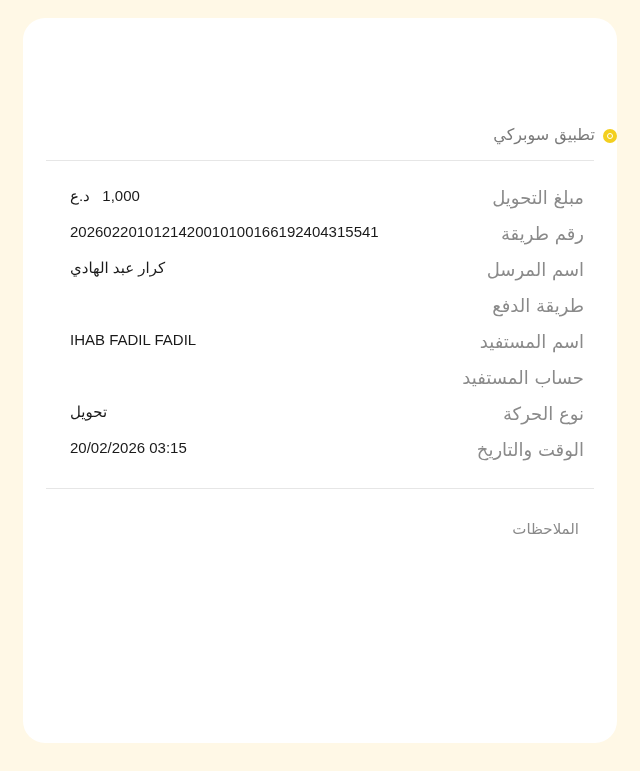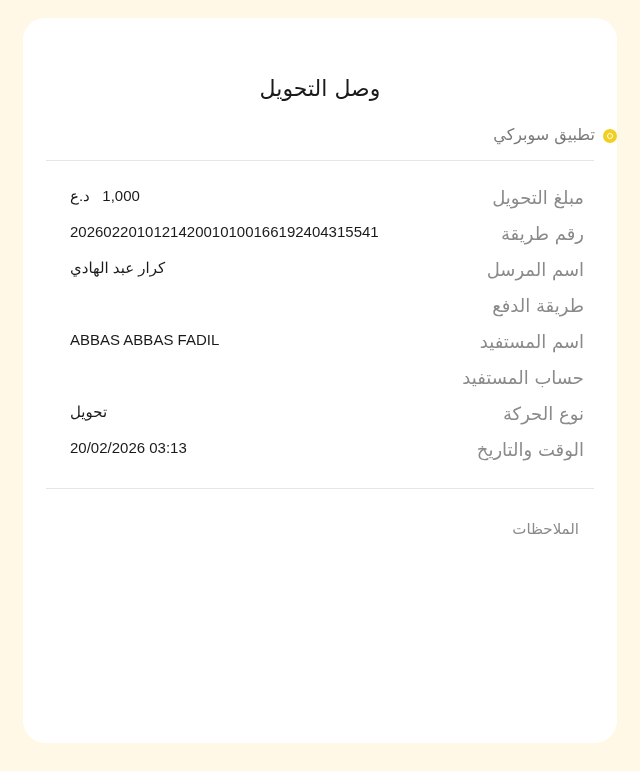--- a/index.html
+++ b/index.html
@@ -16,21 +16,20 @@
   .divider { position:absolute; left:23px; right:23px; height:1px; background:#e6e6e6; }
   .row { position:absolute; left:33px; right:33px; height:24px; }
   .row .lbl { position:absolute; right:0; top:0; font-size:18px; color:#8a8a8a; direction:rtl; }
   .row .val { position:absolute; left:0; top:0; font-size:15px; color:#1a1a1a; font-family:"Liberation Sans", sans-serif;margin-left:14px; }
   .notes { position:absolute; right:38px; top:520px; font-size:15px; color:#8a8a8a; direction:rtl; }
 </style>
 </head>
 <body>
 
 <div class="card">
-  <div class="title">وصل التحويل</div>
   <div class="sub" dir="rtl">
     <span class="logo"></span>
     <span>تطبيق سوبركي</span>
   </div>
   <div class="divider" style="top:142px"></div>
 
   <div class="row" style="top:169px">
     <span class="lbl">مبلغ التحويل</span>
     <span class="val" dir="rtl">1,000&nbsp;&nbsp; د.ع</span>
   </div>
@@ -40,29 +39,29 @@
   </div>
   <div class="row" style="top:241px">
     <span class="lbl">اسم المرسل</span>
     <span class="val">كرار عبد الهادي</span>
   </div>
   <div class="row" style="top:277px">
     <span class="lbl">طريقة الدفع</span>
   </div>
   <div class="row" style="top:313px">
     <span class="lbl">اسم المستفيد</span>
-    <span class="val">ABBAS ABBAS FADIL</span>
+    <span class="val">IHAB FADIL FADIL</span>
   </div>
   <div class="row" style="top:349px">
     <span class="lbl">حساب المستفيد</span>
   </div>
   <div class="row" style="top:385px">
     <span class="lbl">نوع الحركة</span>
     <span class="val">تحويل</span>
   </div>
   <div class="row" style="top:421px">
     <span class="lbl">الوقت والتاريخ</span>
-    <span class="val">20/02/2026 03:13</span>
+    <span class="val">20/02/2026 03:15</span>
   </div>
 
   <div class="divider" style="top:470px"></div>
   <div class="notes" style="top:502px">الملاحظات</div>
 </div>
 
 </body></html>

